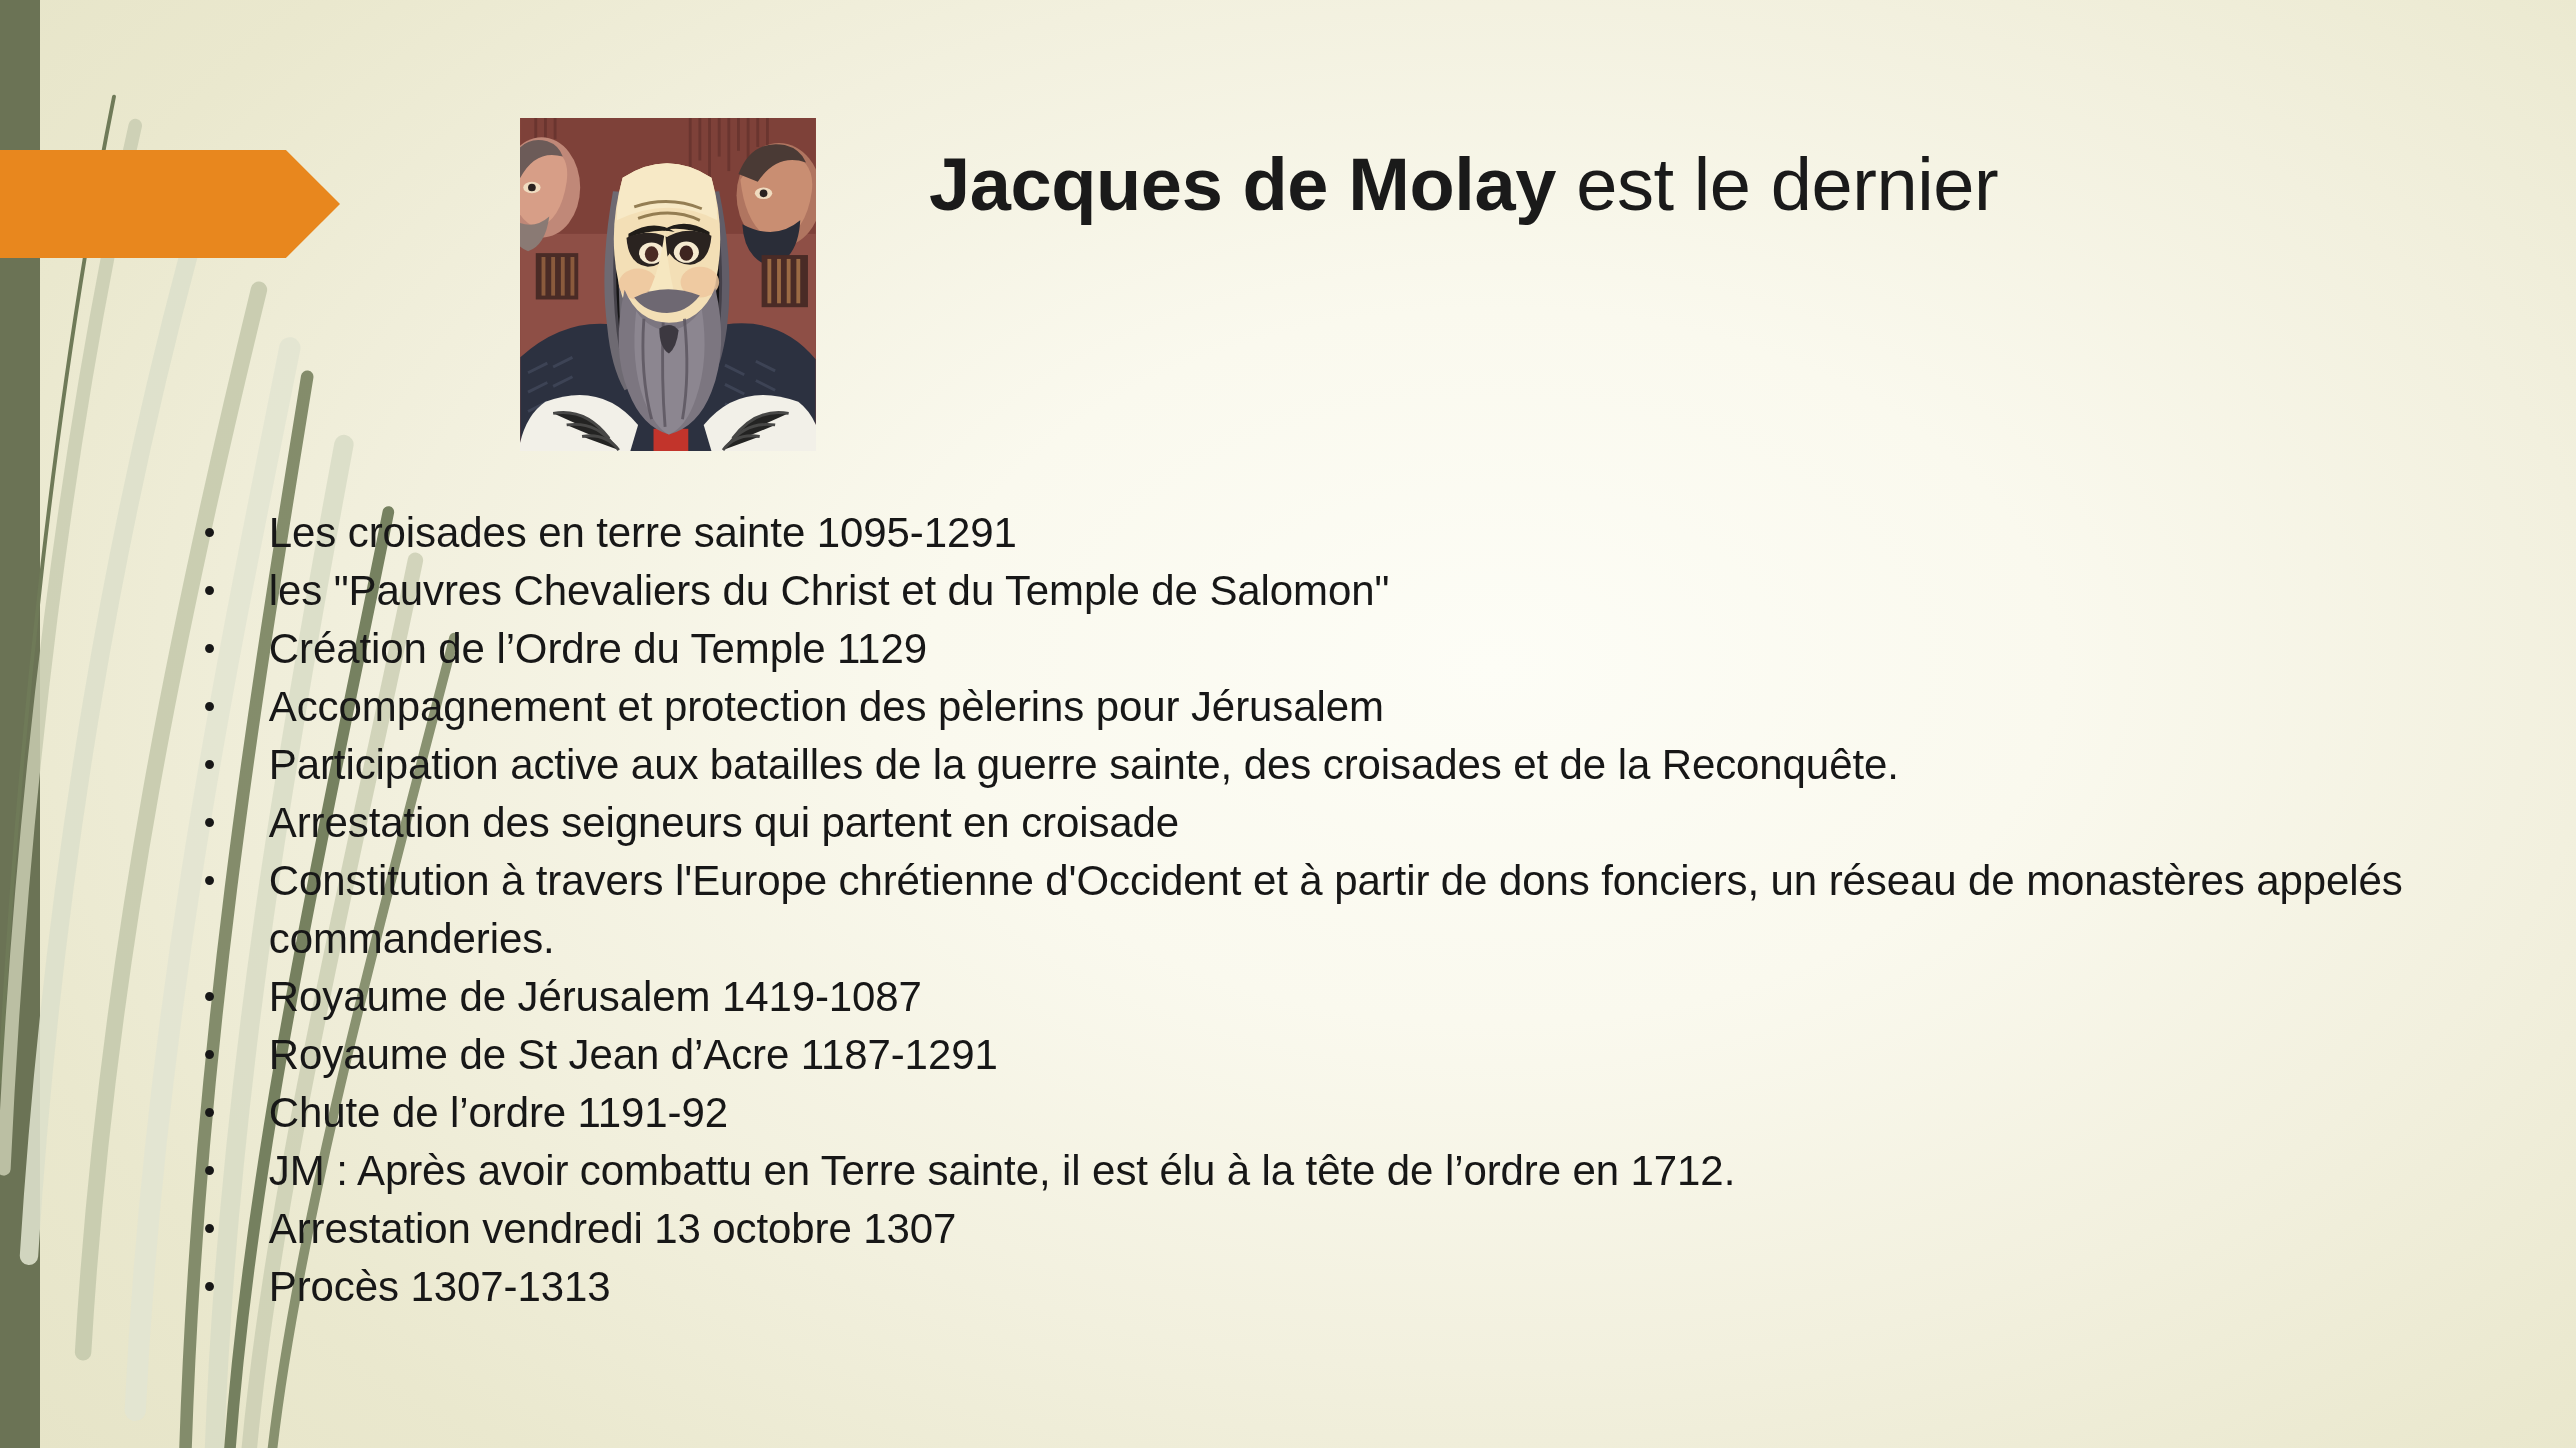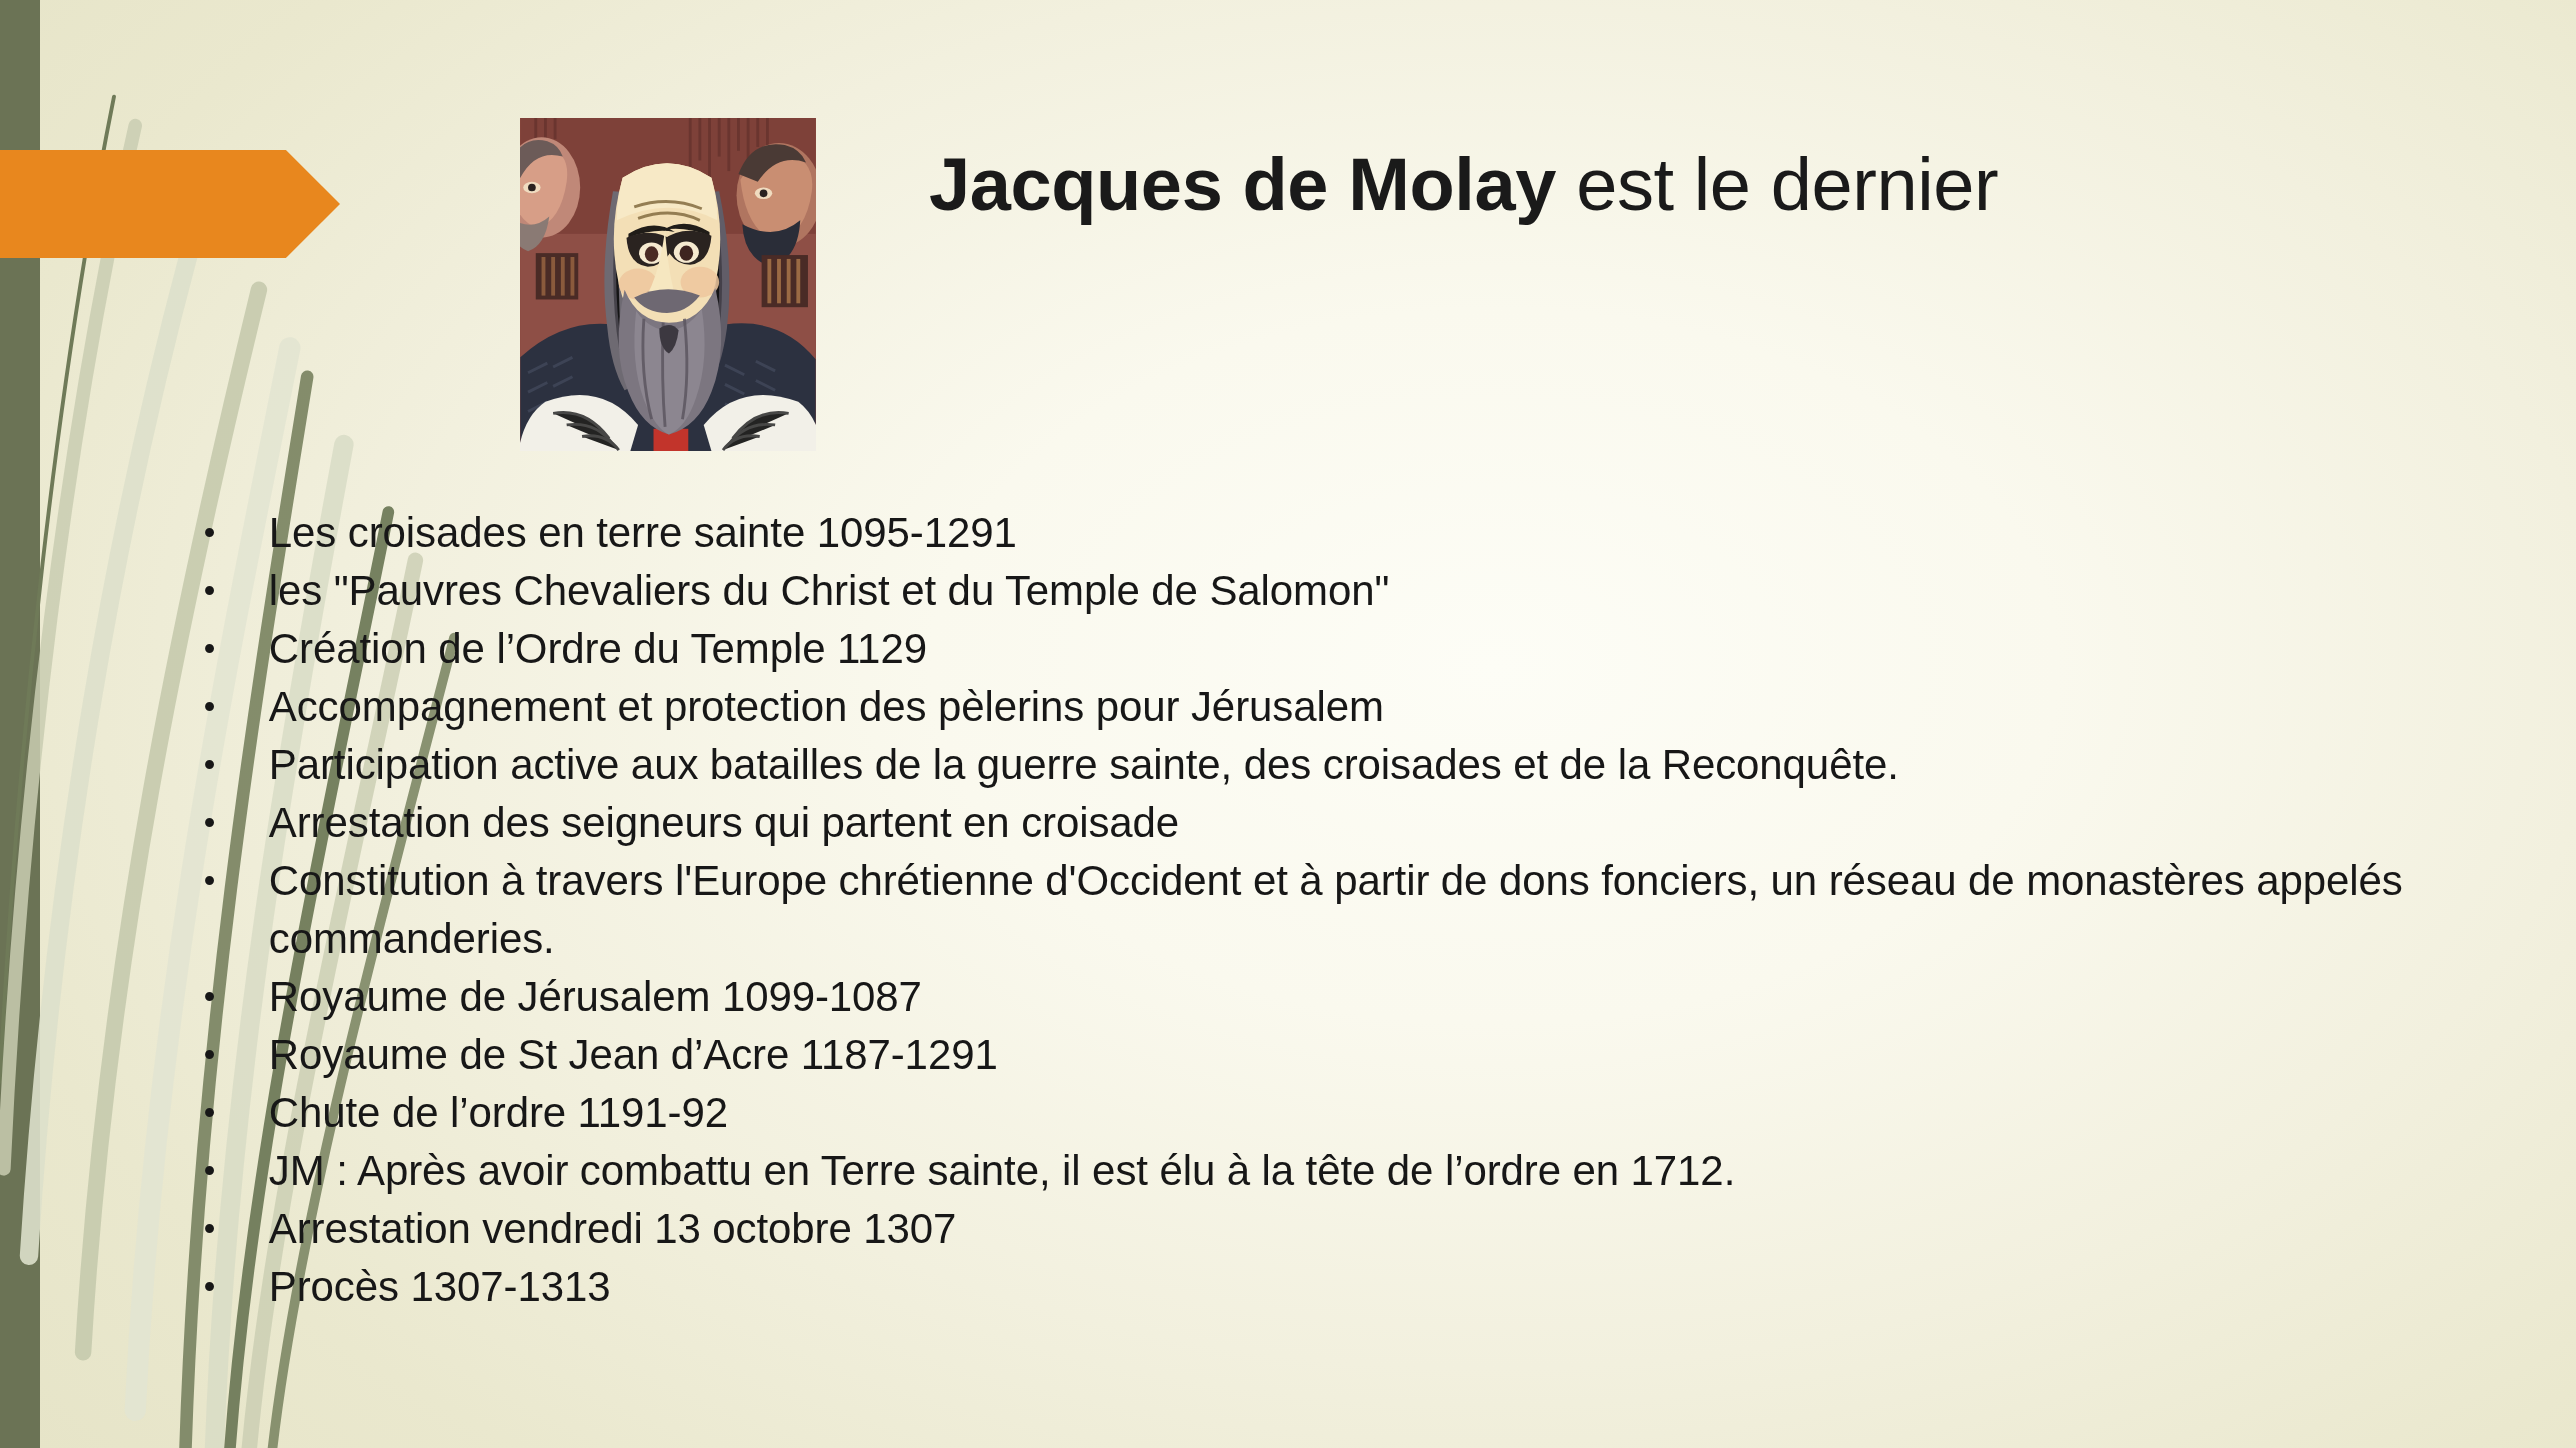--- a/index.html
+++ b/index.html
@@ -276,21 +276,21 @@
       <div class="blrow">
         <span class="bmark">•</span>
         <span class="btext">Arrestation des seigneurs qui partent en croisade</span>
       </div>
       <div class="blrow">
         <span class="bmark">•</span>
         <span class="btext">Constitution à travers l'Europe chrétienne d'Occident et à partir de dons fonciers, un réseau de monastères appelés commanderies.</span>
       </div>
       <div class="blrow">
         <span class="bmark">•</span>
-        <span class="btext">Royaume de Jérusalem 1099-1087</span>
+        <span class="btext">Royaume de Jérusalem 1419-1087</span>
       </div>
       <div class="blrow">
         <span class="bmark">•</span>
         <span class="btext">Royaume de St Jean d’Acre 1187-1291</span>
       </div>
       <div class="blrow">
         <span class="bmark">•</span>
         <span class="btext">Chute de l’ordre 1191-92</span>
       </div>
       <div class="blrow">

